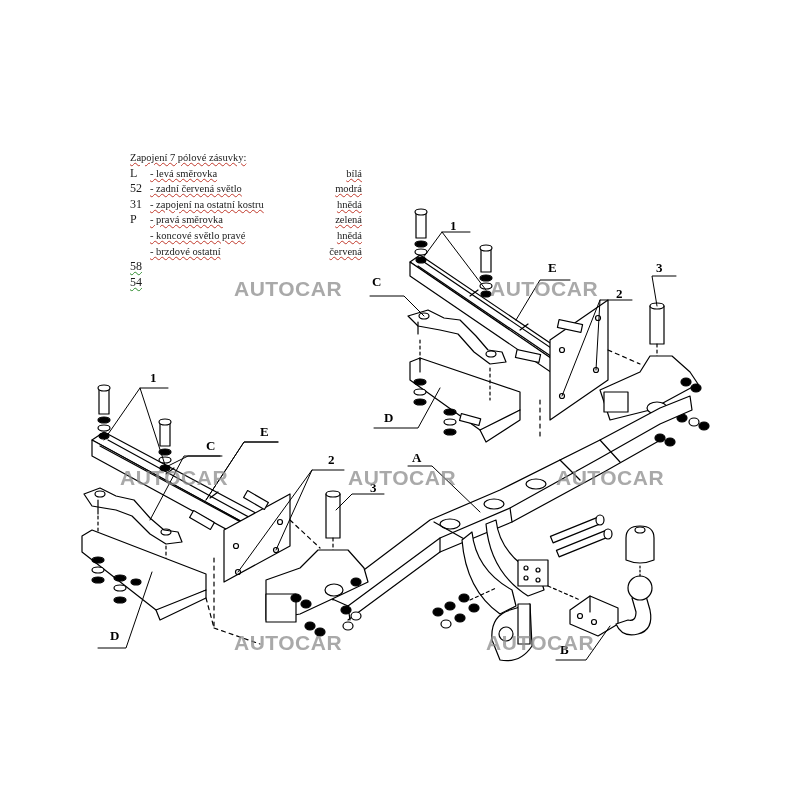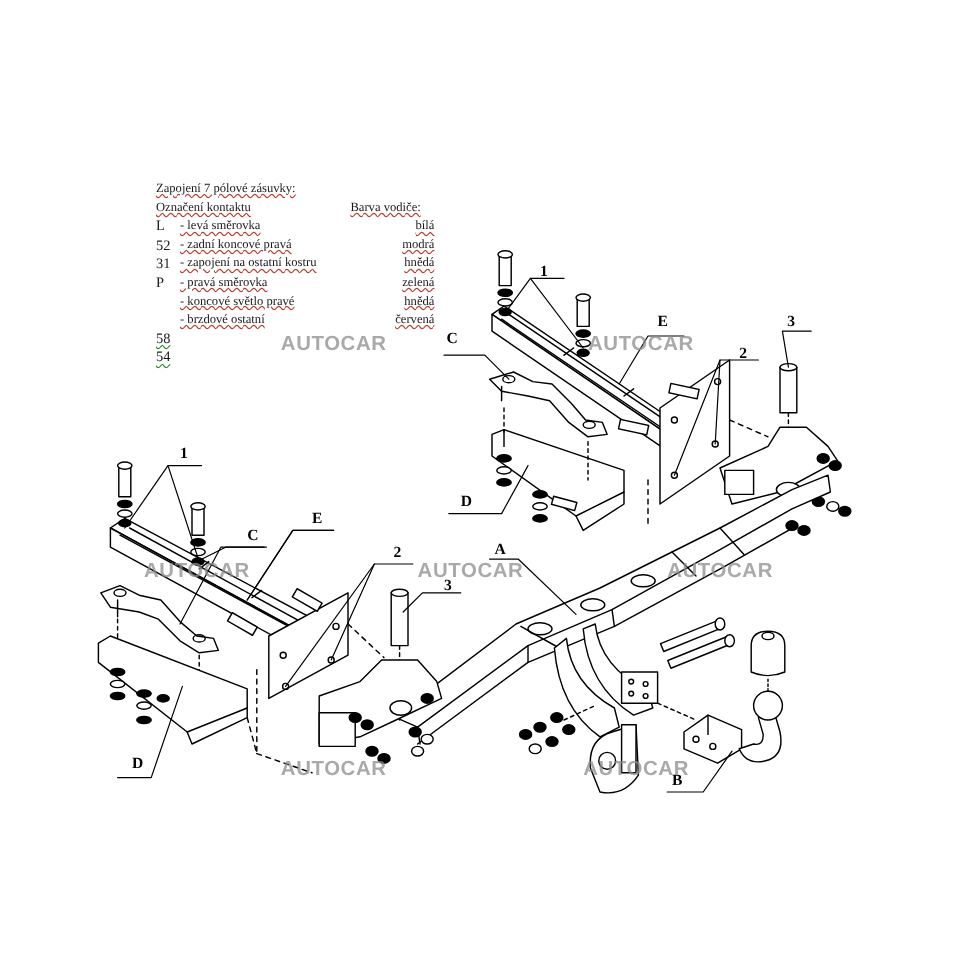--- a/index.html
+++ b/index.html
@@ -8,21 +8,21 @@
     .legend { position: absolute; left: 130px; top: 150px; width: 240px; font-family: "Liberation Serif", serif; font-size: 10.5px; line-height: 15.6px; color: #1a1a1a; }
     .legend .row { position: relative; height: 15.6px; white-space: nowrap; }
     .legend .title { text-decoration: underline wavy #c0392b; text-decoration-thickness: 1px; }
     .legend .hdr-left { position: absolute; left: 0; text-decoration: underline wavy #c0392b; text-decoration-thickness: 1px; }
     .legend .hdr-right { position: absolute; left: 162px; text-decoration: underline wavy #c0392b; text-decoration-thickness: 1px; }
     .legend .code { position: absolute; left: 0; width: 20px; font-size: 12px; }
     .legend .desc { position: absolute; left: 20px; text-decoration: underline wavy #c0392b; text-decoration-thickness: 1px; }
     .legend .color { position: absolute; right: 8px; text-decoration: underline wavy #c0392b; text-decoration-thickness: 1px; }
     .legend .code.green { text-decoration: underline wavy #2e8b2e; text-decoration-thickness: 1px; margin-top: 31px; }
     .lbl { position: absolute; font-family: "Liberation Serif", serif; font-weight: bold; font-size: 13px; color: #000; }
-    .wm { position: absolute; font-family: "Liberation Sans", sans-serif; font-weight: bold; font-size: 17px; color: rgba(140,140,140,0.75); letter-spacing: 0.5px; }
+    .wm { position: absolute; font-family: "Liberation Sans", sans-serif; font-weight: bold; font-size: 21px; color: rgba(140,140,140,0.75); letter-spacing: 0.5px; }
   </style>
 </head>
 <body>
 
 <svg id="canvas" viewBox="0 0 800 800" xmlns="http://www.w3.org/2000/svg">
   <g fill="none" stroke="#000" stroke-width="1.2" stroke-linejoin="round" stroke-linecap="round">
 
     <g>
       <polygon points="410,262 420,255 590,370 580,378" fill="#fff"></polygon>
       <polygon points="410,262 580,378 580,392 410,276" fill="#fff"></polygon>
@@ -272,31 +272,27 @@
 
     <line x1="540" y1="400" x2="540" y2="440" stroke-dasharray="4,4"></line>
     <line x1="608" y1="350" x2="640" y2="364" stroke-dasharray="4,4"></line>
     <line x1="290" y1="520" x2="320" y2="548" stroke-dasharray="4,4"></line>
   </g>
 </svg>
 
 <div class="legend">
   <div class="row"><span class="title">Zapojení 7 pólové zásuvky:</span></div>
   <div class="row">
-    <span class="hdr-left">Označení kontaktu</span>
-    <span class="hdr-right">Barva vodiče:</span>
-  </div>
-  <div class="row">
     <span class="code">L</span>
     <span class="desc">- levá směrovka</span>
     <span class="color">bílá</span>
   </div>
   <div class="row">
     <span class="code">52</span>
-    <span class="desc">- zadní koncové pravá</span>
+    <span class="desc">- zadní červená světlo</span>
     <span class="color">modrá</span>
   </div>
   <div class="row">
     <span class="code">31</span>
     <span class="desc">- zapojení na ostatní kostru</span>
     <span class="color">hnědá</span>
   </div>
   <div class="row">
     <span class="code">P</span>
     <span class="desc">- pravá směrovka</span>

